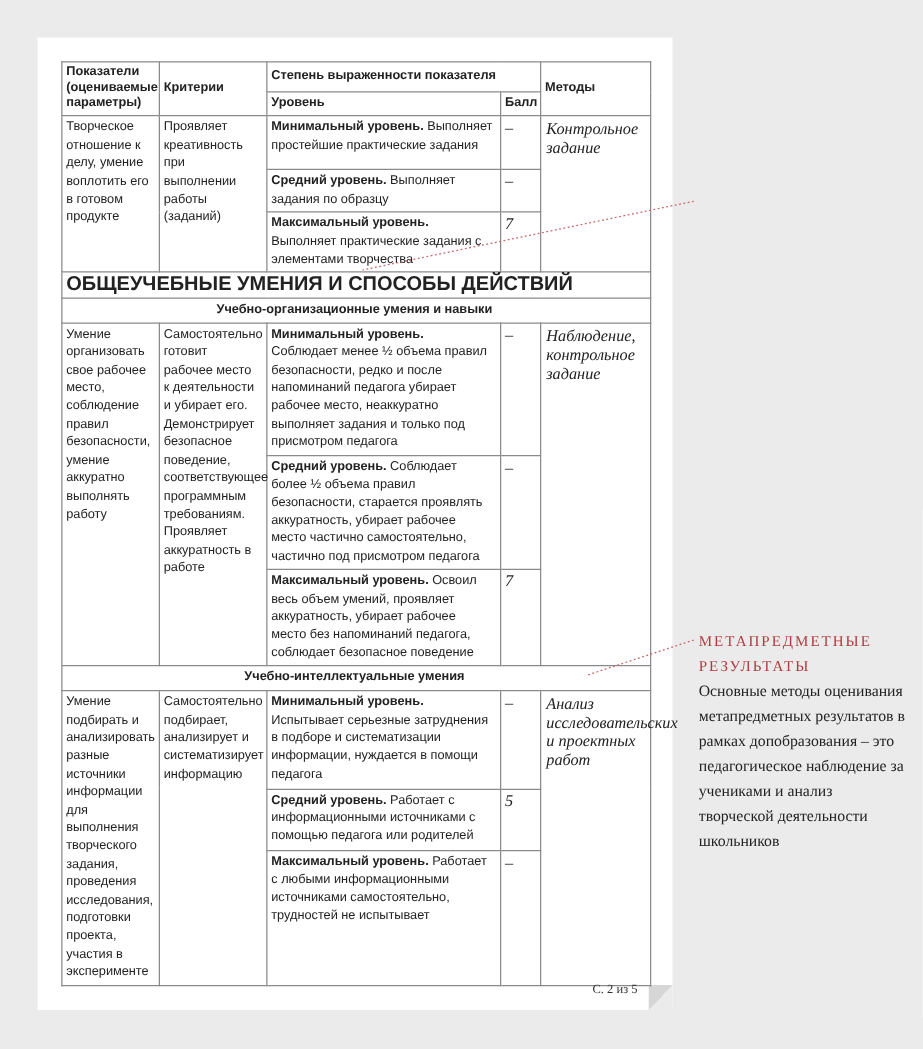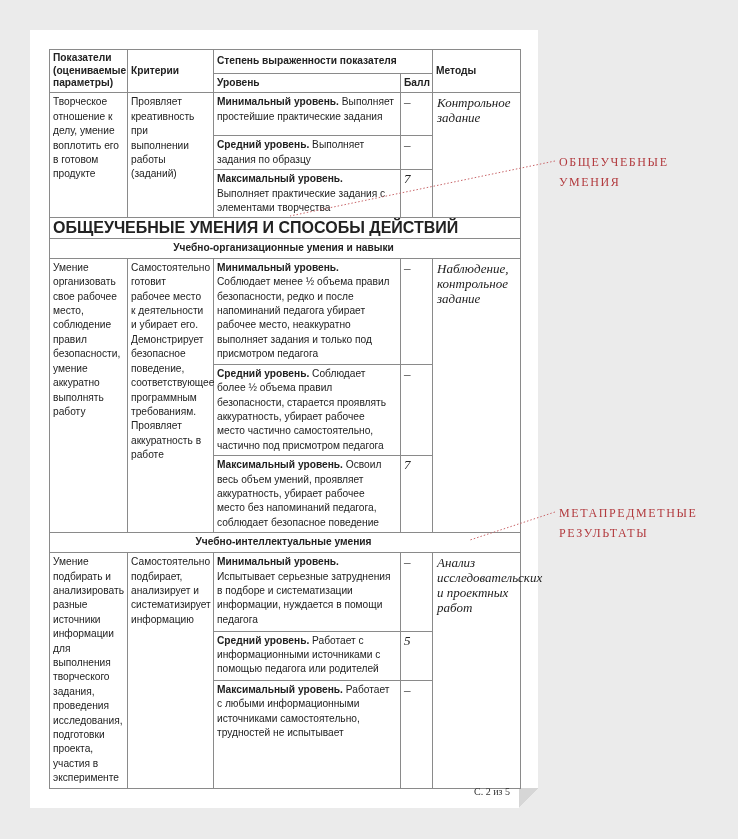--- a/index.html
+++ b/index.html
@@ -138,23 +138,23 @@
   <tr style="height:106px">
     <td><span class="lvl-name">Максимальный уровень.</span><span> Работает с любыми информационными источниками самостоятельно, трудностей не испытывает</span></td>
     <td class="score">–</td>
   </tr>
 </tbody>
   </table>
 
 <div class="page-num">С. 2 из 5</div>
 
 <div class="side-note" style="top:152px">
-  <div class="side-title">ОБЩЕУЧЕБНЫЕ УМЕНИЯ</div>
 </div>
 
 <div class="side-note" style="top:503px">
   <div class="side-title">МЕТАПРЕДМЕТНЫЕ РЕЗУЛЬТАТЫ</div>
+  <div class="side-text">Основные методы оценивания метапредметных результатов в рамках допобразования – это педагогическое наблюдение за учениками и анализ творческой деятельности школьников</div>
 </div>
 
 <svg class="connectors">
   <line x1="555" y1="161" x2="290" y2="216" stroke="#c9666a" stroke-width="1" stroke-dasharray="1.5,2"></line>
   <line x1="555" y1="512" x2="470" y2="540" stroke="#c9666a" stroke-width="1" stroke-dasharray="1.5,2"></line>
 </svg>
 
 </body></html>

